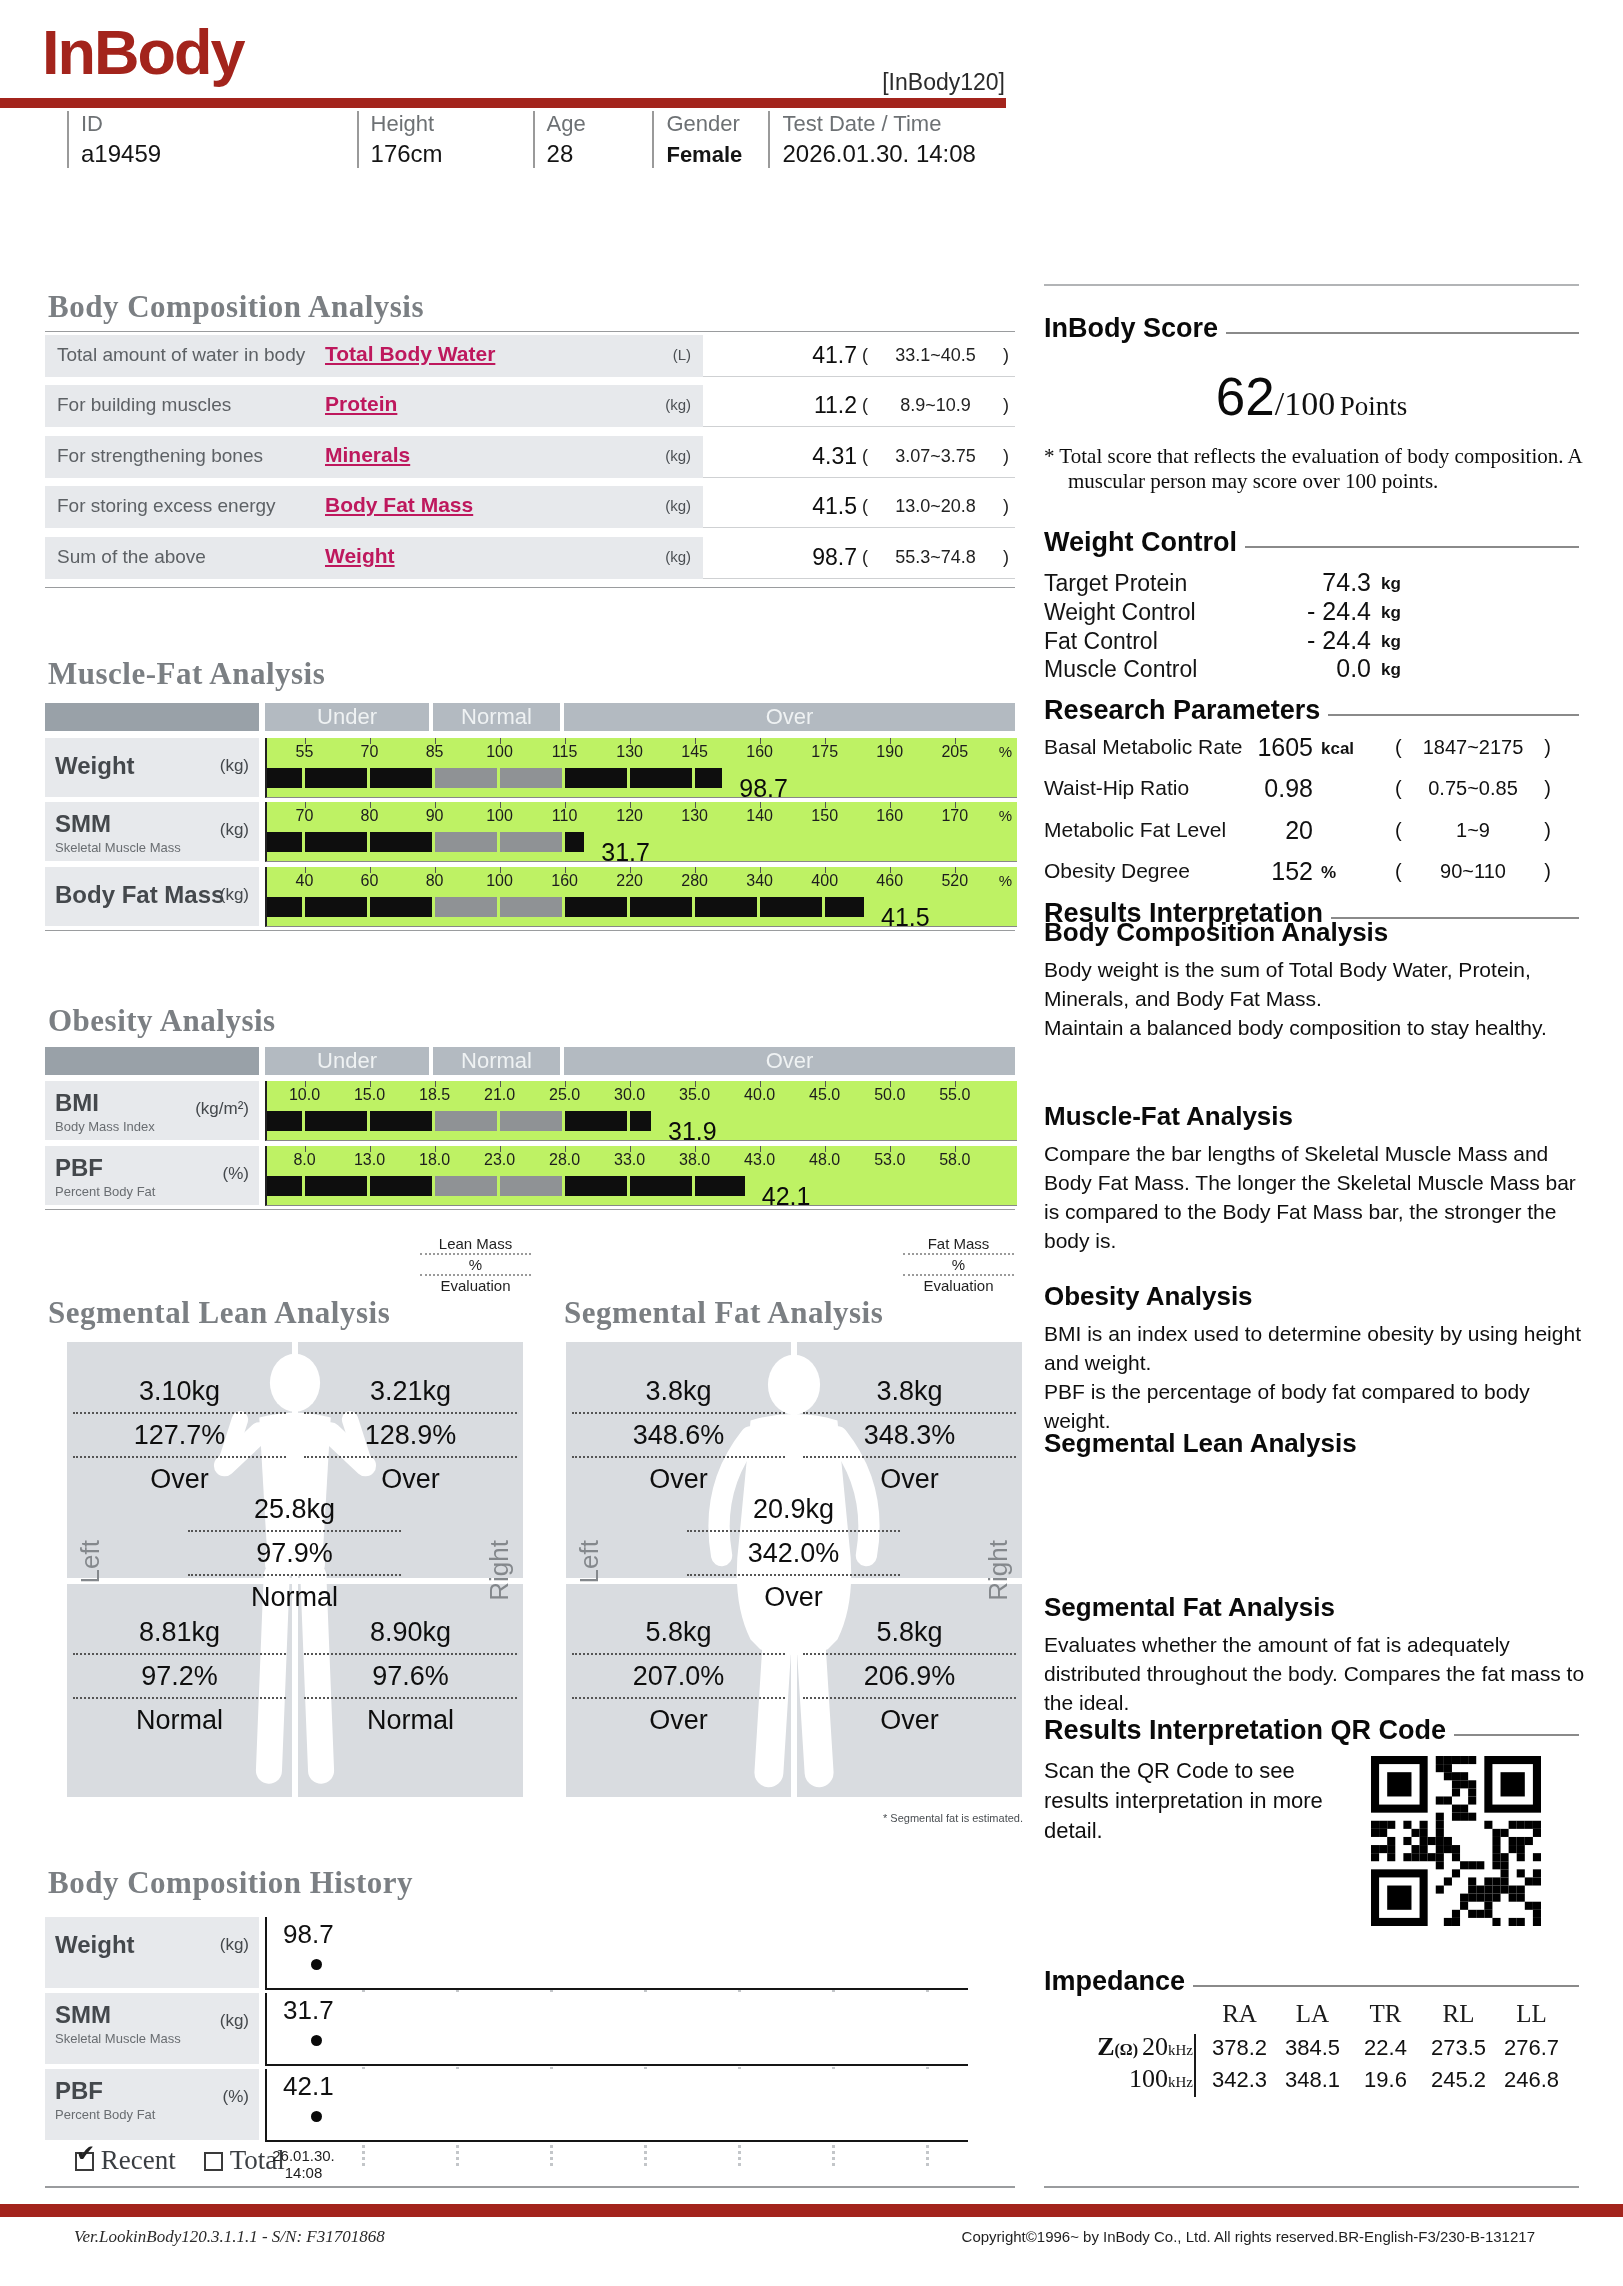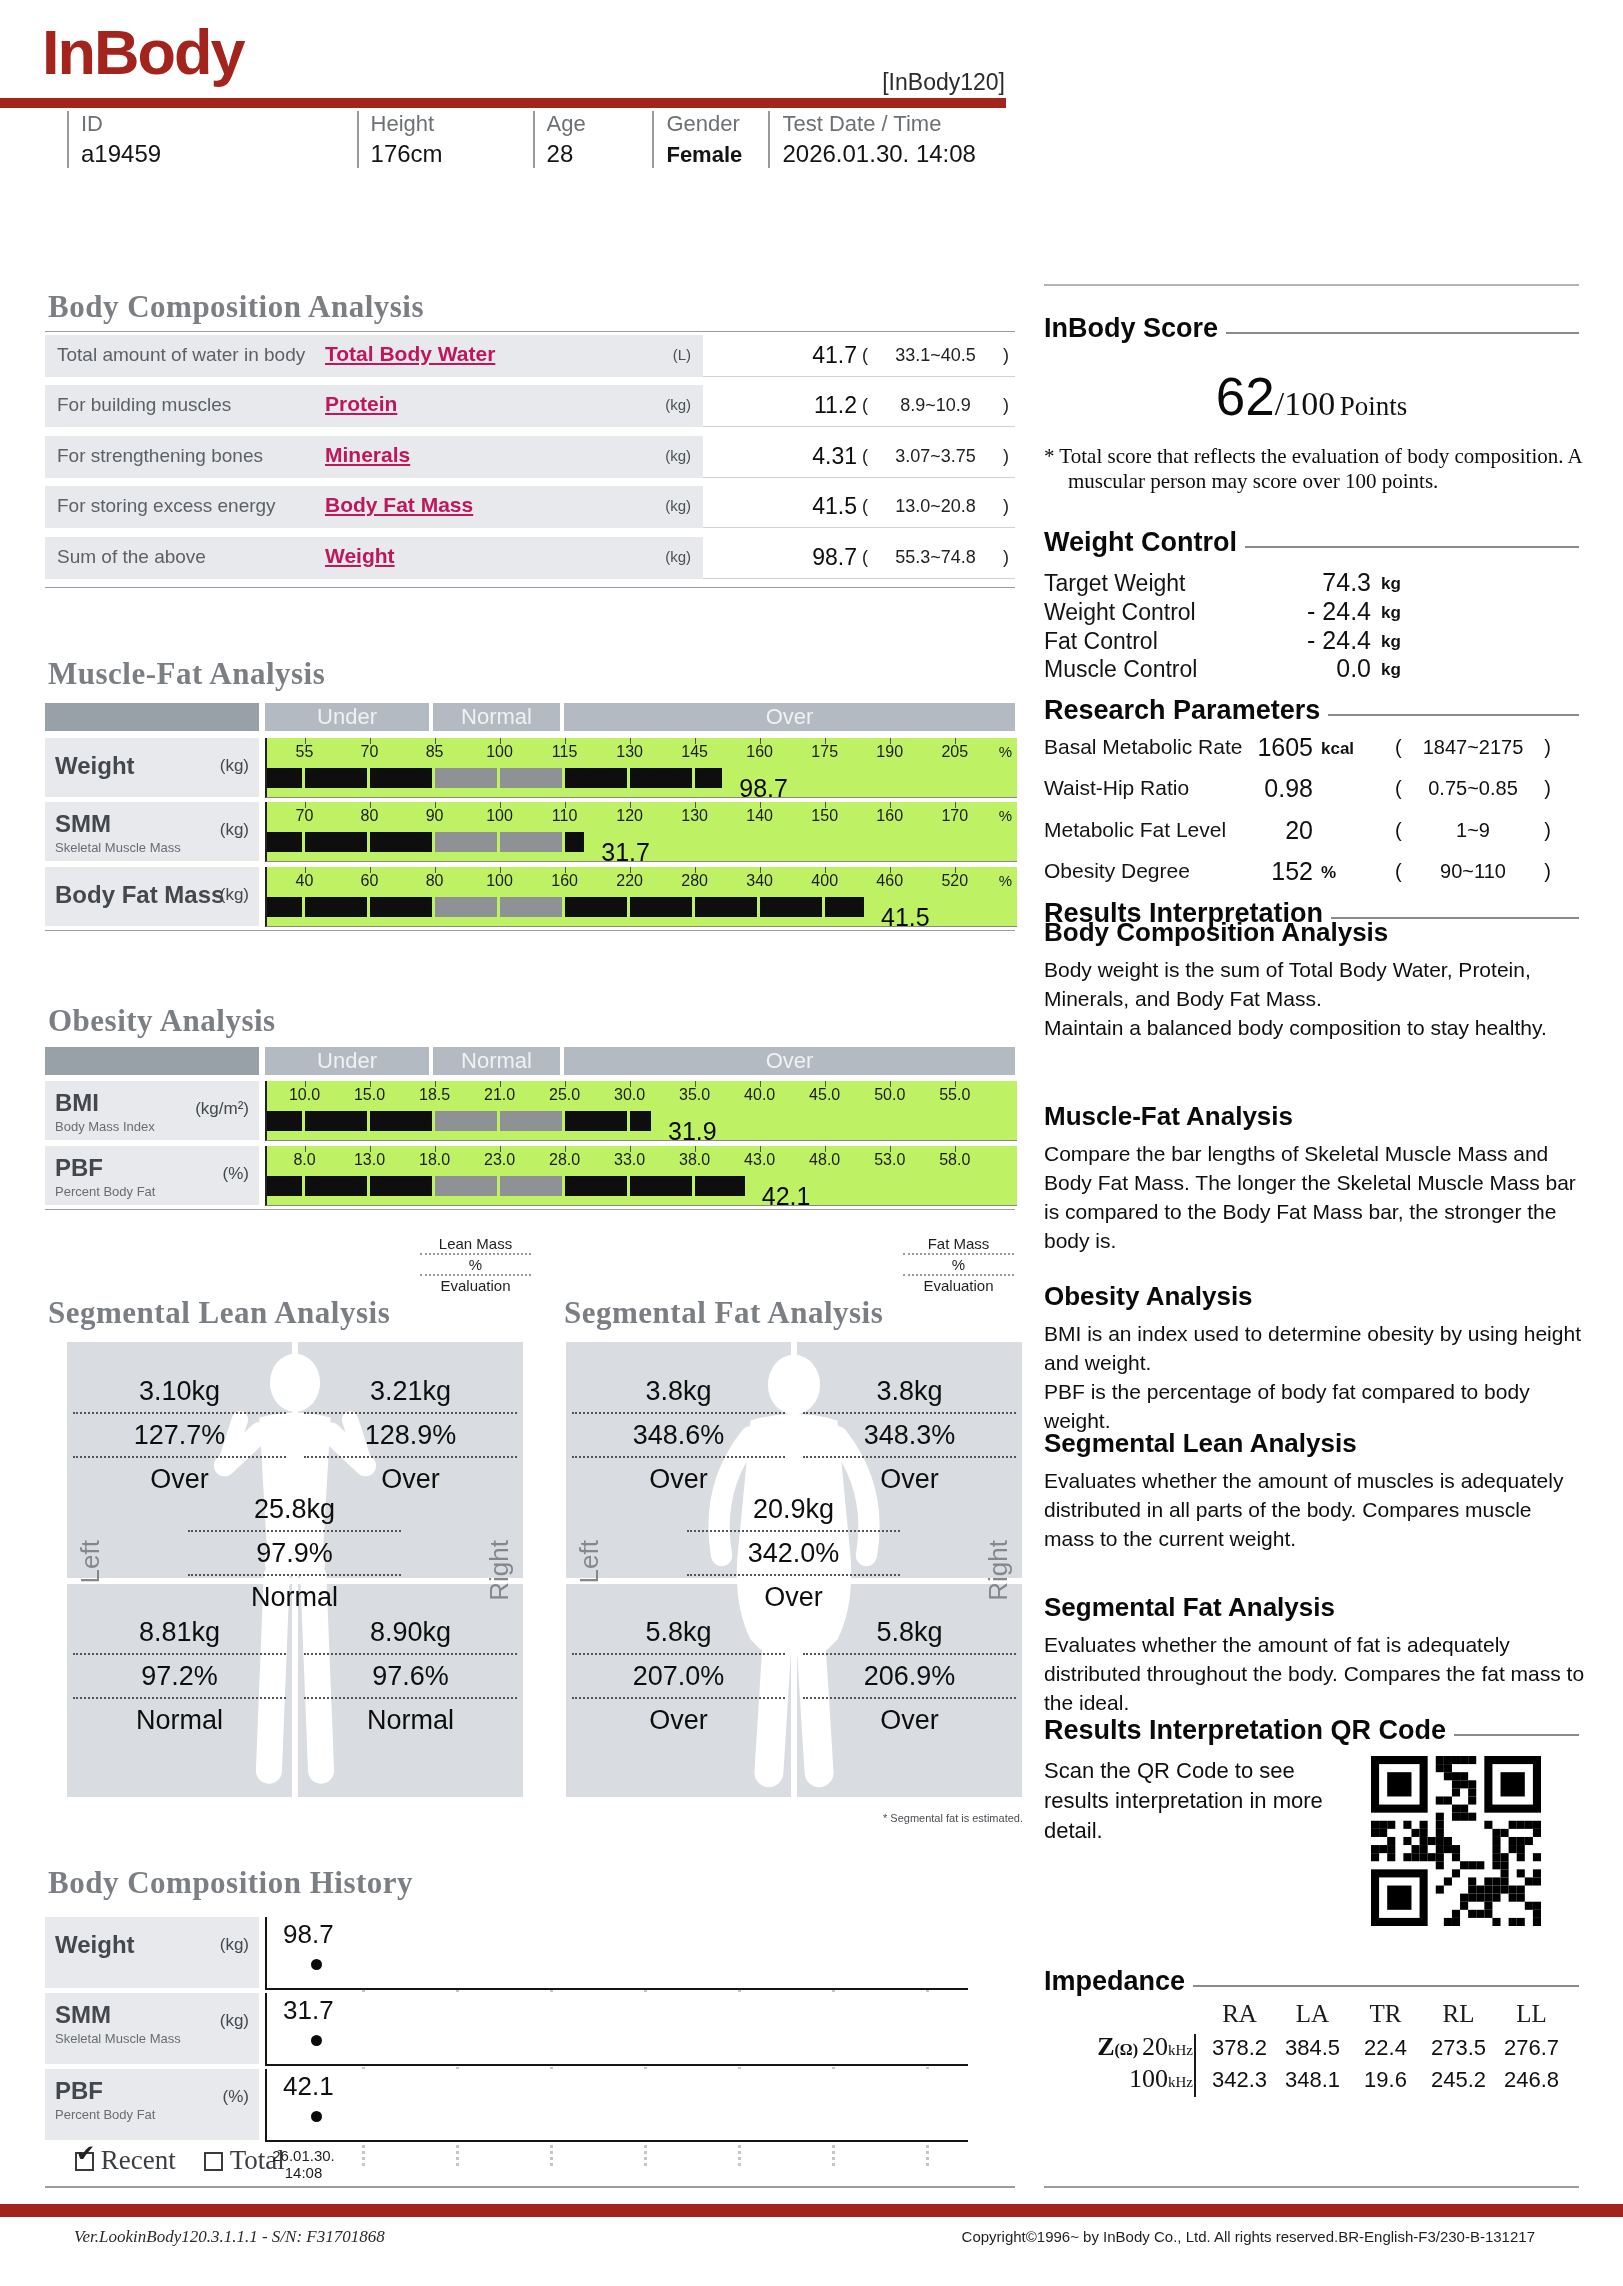--- a/index.html
+++ b/index.html
@@ -624,21 +624,21 @@
       <span class="score-pts">Points</span>
     </div>
     <div class="score-note" style="top:444px;">* Total score that reflects the evaluation of body composition. A muscular person may score over 100 points.</div>
 
     <div class="rc-head" style="top:527px;">
       <span class="t">Weight Control</span>
         <span class="rule"></span>
     </div>
     <div id="wc-rows">
         <div class="kv" style="top:568px;">
-      <span class="lab">Target Weight</span>
+      <span class="lab">Target Protein</span>
       <span class="val">74.3</span>
       <span class="unit">kg</span>
     </div>
         <div class="kv" style="top:597px;">
       <span class="lab">Weight Control</span>
       <span class="val">- 24.4</span>
       <span class="unit">kg</span>
     </div>
         <div class="kv" style="top:626px;">
       <span class="lab">Fat Control</span>
@@ -713,21 +713,20 @@
       <div class="h">Muscle-Fat Analysis</div>
       <div class="b">Compare the bar lengths of Skeletal Muscle Mass and Body Fat Mass. The longer the Skeletal Muscle Mass bar is compared to the Body Fat Mass bar, the stronger the body is.</div>
     </div>
         <div class="is" style="top:1281px;">
       <div class="h">Obesity Analysis</div>
       <div class="b">BMI is an index used to determine obesity by using height and weight.
 PBF is the percentage of body fat compared to body weight.</div>
     </div>
         <div class="is" style="top:1428px;">
       <div class="h">Segmental Lean Analysis</div>
-      <div class="b">Evaluates whether the amount of muscles is adequately distributed in all parts of the body. Compares muscle mass to the current weight.</div>
     </div>
         <div class="is" style="top:1592px;">
       <div class="h">Segmental Fat Analysis</div>
       <div class="b">Evaluates whether the amount of fat is adequately distributed throughout the body. Compares the fat mass to the ideal.</div>
     </div>
       </div>
 
     <div class="rc-head" style="top:1715px;">
       <span class="t">Results Interpretation QR Code</span>
         <span class="rule"></span>

